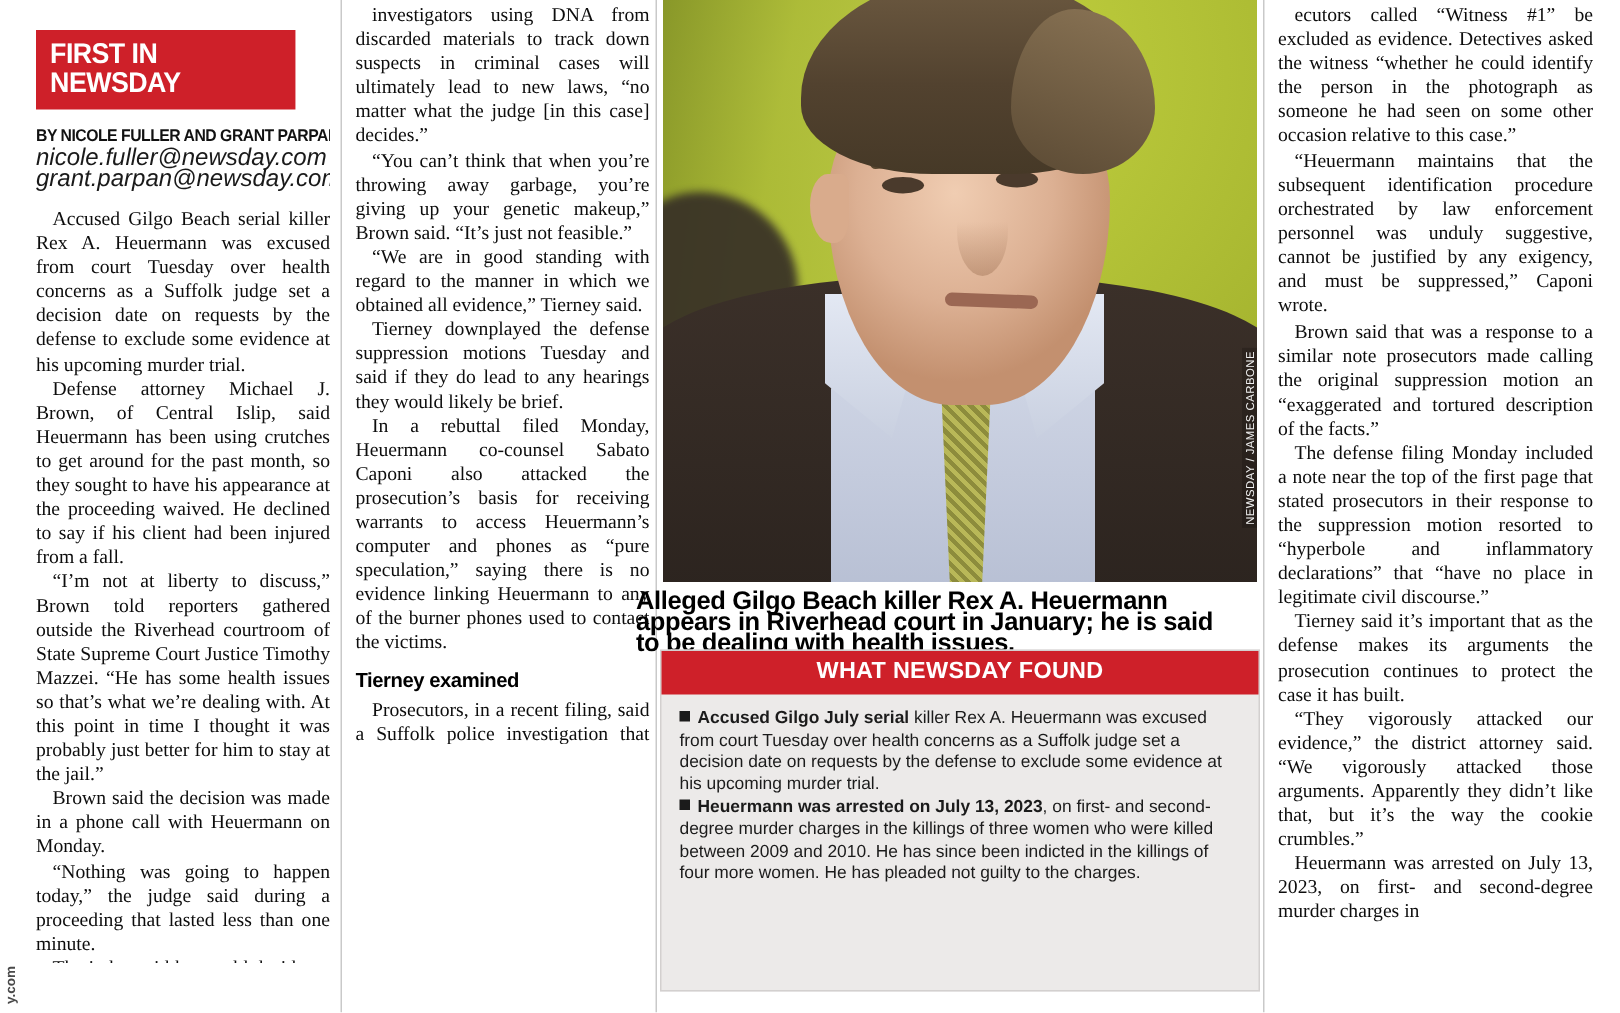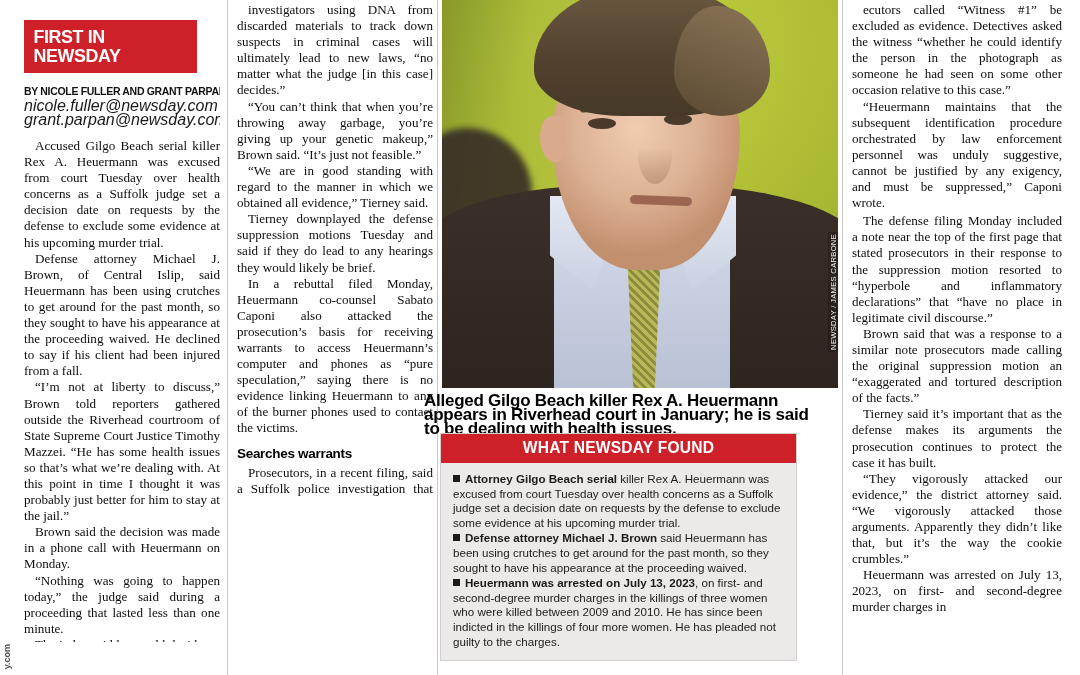--- a/index.html
+++ b/index.html
@@ -275,21 +275,21 @@
     line-height: 14px;
     letter-spacing: -0.25px;
     color: #000;
   }
 
   
   .found-box {
     position: absolute;
     left: 440px;
     top: 433px;
-    width: 357px;
+    width: 400px;
     height: 228px;
     background: #eceae9;
     border: 1px solid #d3d0cf;
   }
   .found-head {
     background: #ce2029;
     color: #fff;
     text-align: center;
     font-family: "Liberation Sans", sans-serif;
     font-weight: bold;
@@ -371,21 +371,21 @@
   <div class="edge-url">y.com</div>
 
   <div class="col2">
     <div class="body-text">
       <p>investigators using DNA from discarded materials to track down suspects in criminal cases will ultimately lead to new laws, “no matter what the judge [in this case] decides.”</p>
       <p>“You can’t think that when you’re throwing away garbage, you’re giving up your genetic makeup,” Brown said. “It’s just not feasible.”</p>
       <p>“We are in good standing with regard to the manner in which we obtained all evidence,” Tierney said.</p>
       <p>Tierney downplayed the defense suppression motions Tuesday and said if they do lead to any hearings they would likely be brief.</p>
       <p>In a rebuttal filed Monday, Heuermann co-counsel Sabato Caponi also attacked the prosecution’s basis for receiving warrants to access Heuermann’s computer and phones as “pure speculation,” saying there is no evidence linking Heuermann to any of the burner phones used to contact the victims.</p>
     </div>
-    <div class="subhead">Searches warrants</div>
+    <div class="subhead">Tierney examined</div>
     <div class="body-text">
       <p>Prosecutors, in a recent filing, said a Suffolk police investigation that included an examination of more than 1,000 searches on Heuermann’s computer had concluded he was a “sexual sadist.”</p>
       <p>Heuermann’s computer showed searches for dealing of</p>
     </div>
   </div>
 
   <div class="photo-wrap">
     <div class="photo">
       <div class="ph-bg"></div>
       <div class="ph-bg2"></div>
@@ -410,38 +410,35 @@
     </div>
     <div class="ph-credit">NEWSDAY / JAMES CARBONE</div>
   </div>
 
   <div class="caption">Alleged Gilgo Beach killer Rex A. Heuermann appears in Riverhead court in January; he is said to be dealing with health issues.</div>
 
   <div class="found-box">
     <div class="found-head">WHAT NEWSDAY FOUND</div>
     <div class="found-body">
       <p>
-        <span class="bullet"></span><span class="lead">Attorney Gilgo Beach serial</span><span> killer Rex A. Heuermann was excused from court Tuesday over health concerns as a Suffolk judge set a decision date on requests by the defense to exclude some evidence at his upcoming murder trial.</span>
-      </p>
-      <p>
-        <span class="bullet"></span><span class="lead">Defense attorney Michael J. Brown</span><span> said Heuermann has been using crutches to get around for the past month, so they sought to have his appearance at the proceeding waived.</span>
+        <span class="bullet"></span><span class="lead">Accused Gilgo July serial</span><span> killer Rex A. Heuermann was excused from court Tuesday over health concerns as a Suffolk judge set a decision date on requests by the defense to exclude some evidence at his upcoming murder trial.</span>
       </p>
       <p>
         <span class="bullet"></span><span class="lead">Heuermann was arrested on July 13, 2023</span><span>, on first- and second-degree murder charges in the killings of three women who were killed between 2009 and 2010. He has since been indicted in the killings of four more women. He has pleaded not guilty to the charges.</span>
       </p>
     </div>
   </div>
 
   <div class="col4">
     <div class="body-text">
       <p>ecutors called “Witness #1” be excluded as evidence. Detectives asked the witness “whether he could identify the person in the photograph as someone he had seen on some other occasion relative to this case.”</p>
       <p>“Heuermann maintains that the subsequent identification procedure orchestrated by law enforcement personnel was unduly suggestive, cannot be justified by any exigency, and must be suppressed,” Caponi wrote.</p>
     </div>
     <div class="body-text">
+      <p>Brown said that was a response to a similar note prosecutors made calling the original suppression motion an “exaggerated and tortured description of the facts.”</p>
       <p>The defense filing Monday included a note near the top of the first page that stated prosecutors in their response to the suppression motion resorted to “hyperbole and inflammatory declarations” that “have no place in legitimate civil discourse.”</p>
-      <p>Brown said that was a response to a similar note prosecutors made calling the original suppression motion an “exaggerated and tortured description of the facts.”</p>
       <p>Tierney said it’s important that as the defense makes its arguments the prosecution continues to protect the case it has built.</p>
       <p>“They vigorously attacked our evidence,” the district attorney said. “We vigorously attacked those arguments. Apparently they didn’t like that, but it’s the way the cookie crumbles.”</p>
       <p>Heuermann was arrested on July 13, 2023, on first- and second-degree murder charges in</p>
     </div>
   </div>
 
 </div>
 
 </body></html>

